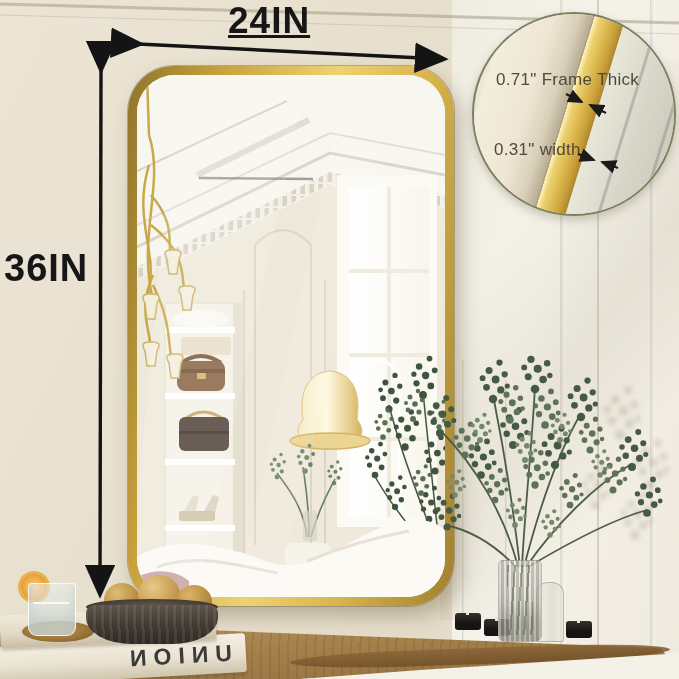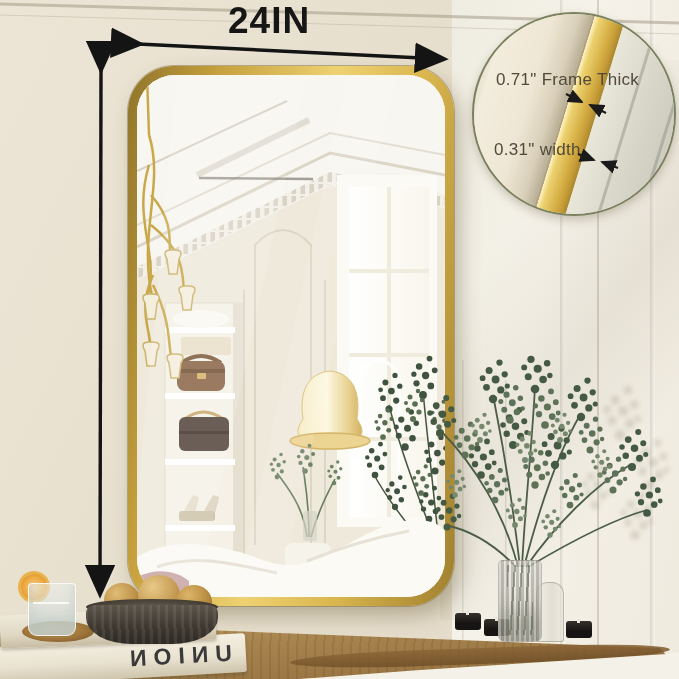--- a/index.html
+++ b/index.html
@@ -20,21 +20,21 @@
 
   
   .mirror{left:128px;top:66px;width:326px;height:540px;border-radius:46px;
     background:linear-gradient(100deg,#8f742b 0%,#c7a13d 22%,#eed271 50%,#d9b54e 72%,#a0802e 100%);
     box-shadow:6px 10px 20px rgba(125,110,80,.45),0 0 0 1px rgba(110,88,30,.4);}
   .mirror-glass{position:absolute;inset:9px;border-radius:38px;overflow:hidden;background:#f0ebe0;}
   .mirror-glass svg{display:block;}
 
   
   .dim-label{color:#161616;font-weight:bold;letter-spacing:1px;}
-  #label-24in{left:228px;top:0px;font-size:37px;}
+  #label-24in{left:228px;top:0px;font-size:37px;text-decoration:underline;}
   #label-36in{left:4px;top:247px;font-size:38px;}
   #dim-arrows{left:0;top:0;pointer-events:none;}
 
   
   .inset{left:472px;top:12px;width:200px;height:200px;border-radius:50%;
     border:2px solid #79815f;overflow:hidden;background:#ece5d4;
     box-shadow:0 4px 10px rgba(120,110,85,.35);}
   .band-wrap{left:6px;top:-50px;width:220px;height:300px;transform:rotate(17deg);}
   .band-ivory{left:0;top:0;width:84px;height:300px;
     background:linear-gradient(90deg,#f3edde 0%,#efe7d5 55%,#d9cfb9 85%,#b8ad94 100%);
@@ -289,20 +289,21 @@
   <svg id="dim-arrows" class="abs" width="679" height="679" viewBox="0 0 679 679">
     <defs>
       <marker id="ah" markerWidth="10" markerHeight="9" refX="8" refY="4.5" orient="auto">
         <path d="M0,0 L10,4.5 L0,9 Z" fill="#141414"></path>
       </marker>
     </defs>
     <line x1="138" y1="44" x2="442" y2="59" stroke="#141414" stroke-width="3.4" marker-start="url(#ah)" marker-end="url(#ah)"></line>
     <line x1="101" y1="68" x2="100" y2="592" stroke="#141414" stroke-width="3.4" marker-start="url(#ah)" marker-end="url(#ah)"></line>
   </svg>
   <div id="label-24in" class="abs dim-label">24IN</div>
+  <div id="label-36in" class="abs dim-label">36IN</div>
 
   <div class="abs inset">
     <div class="abs band-wrap">
       <div class="abs band-ivory"></div>
       <div class="abs band-gold"></div>
       <div class="abs band-glass">
         <div class="abs gline" style="left:30px"></div>
         <div class="abs gline" style="left:70px"></div>
       </div>
     </div>

